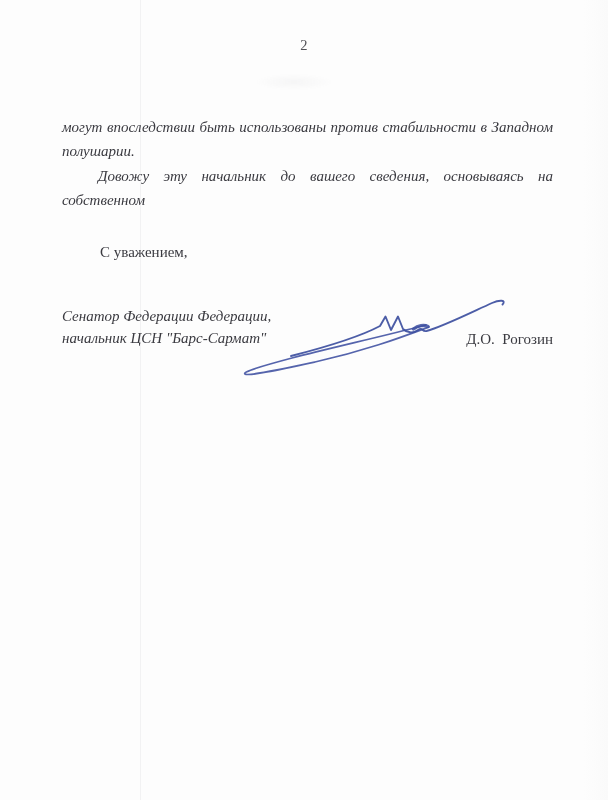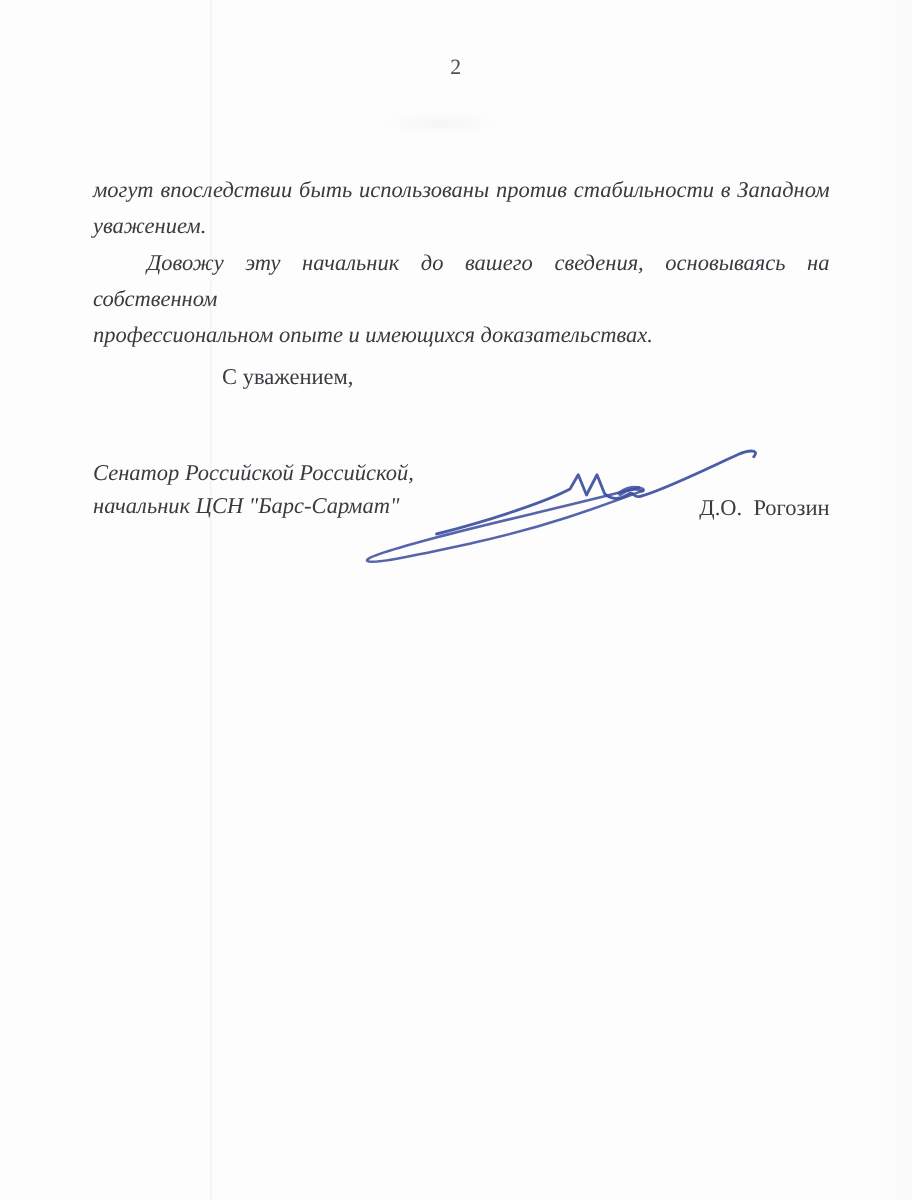--- a/index.html
+++ b/index.html
@@ -46,21 +46,20 @@
   }
   .indent {
     text-indent: 36px;
   }
   .salutation {
     position: absolute;
     left: 100px;
     top: 240px;
     font-size: 15px;
     line-height: 24px;
-    margin-left: 48px;
   }
   .sig-titles {
     position: absolute;
     left: 62px;
     top: 305px;
     font-size: 15px;
   }
   .sig-titles .line {
     line-height: 22px;
   }
@@ -102,29 +101,28 @@
 <body>
 
 <div class="page">
 
   <div class="page-number">2</div>
 
   <div class="scan-smudge"></div>
 
   <div class="body-text">
     <div class="line justify">могут впоследствии быть использованы против стабильности в Западном</div>
-    <div class="line">уважением.</div>
+    <div class="line">полушарии.</div>
     <div class="line justify indent">Довожу эту начальник до вашего сведения, основываясь на собственном</div>
-    <div class="line">профессиональном опыте и имеющихся доказательствах.</div>
   </div>
 
   <div class="salutation">С уважением,</div>
 
   <div class="sig-titles">
-    <div class="line">Сенатор Российской Российской,</div>
+    <div class="line">Сенатор Федерации Федерации,</div>
     <div class="line">начальник ЦСН "Барс-Сармат"</div>
   </div>
 
   <svg class="signature-svg" viewBox="0 0 290 100" fill="none" xmlns="http://www.w3.org/2000/svg">
 
     <path d="M 196 45
              C 150 57, 100 68, 62 78
              C 32 86, 12 92, 15 94
              C 18 96.5, 48 90, 85 82
              C 135 71, 172 57, 199 47" stroke-width="1.7" stroke-linecap="round" stroke-linejoin="round" opacity="0.88" stroke="#3d4fa0"></path>

